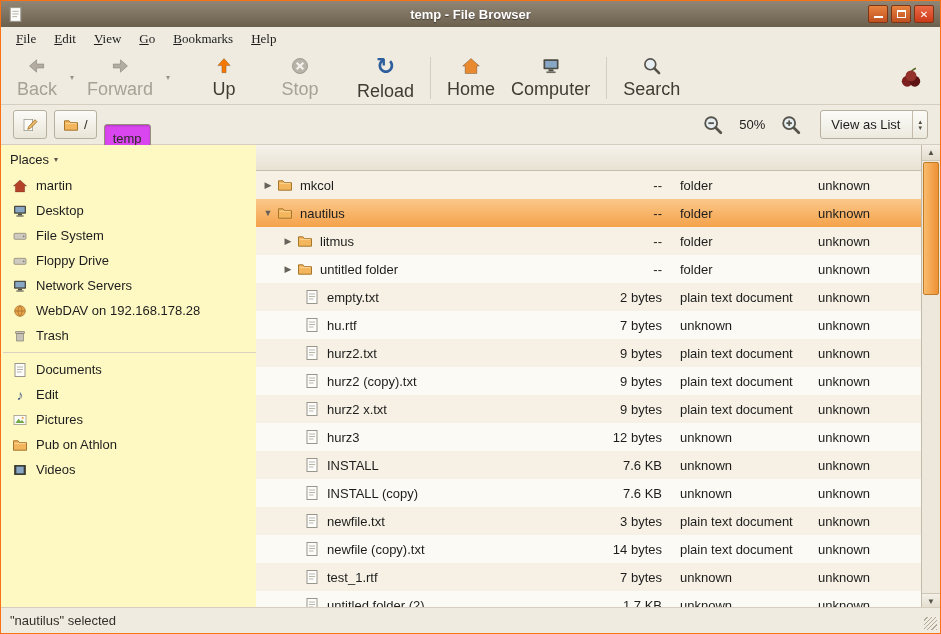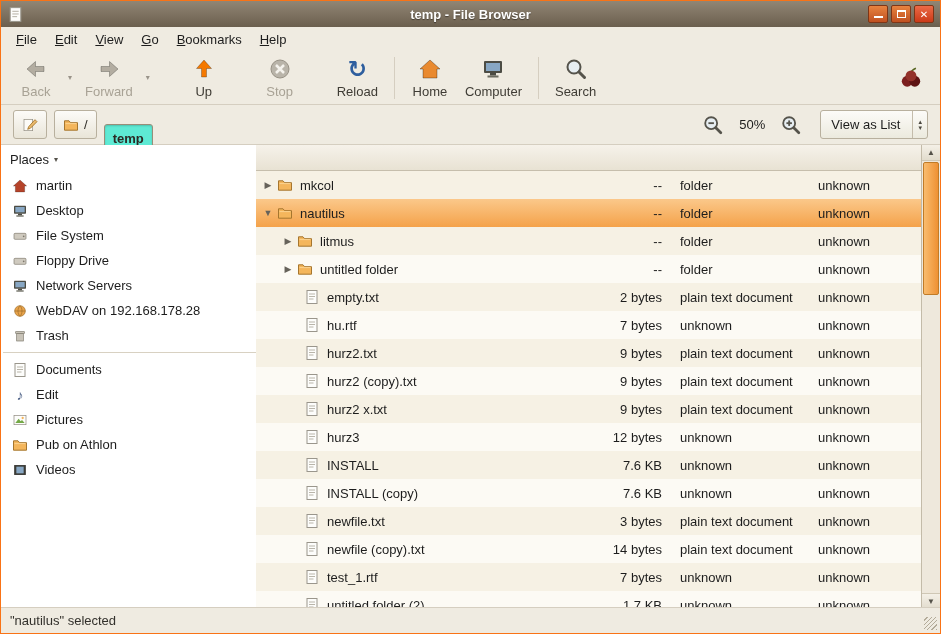--- a/index.html
+++ b/index.html
@@ -12,48 +12,48 @@
   .title { position:absolute; left:0; right:0; text-align:center; color:#fff; font-weight:bold; text-shadow:0 1px 1px rgba(0,0,0,.45); }
   .win-icon { width:17px; height:17px; z-index:2; }
   .win-controls { margin-left:auto; display:flex; gap:3px; z-index:2; }
   .wbtn { width:20px; height:18px; border:1px solid #7e3516; border-radius:2px; background:linear-gradient(180deg,#e8833f,#c05020); display:flex; align-items:center; justify-content:center; color:#fff; font-size:10px; font-weight:bold; }
   .wbtn.close { background:linear-gradient(180deg,#ec6a46,#cb3a18); }
   .g-min { width:9px; height:8px; border-bottom:2px solid #fff; }
   .g-max { width:9px; height:8px; border:1px solid #fff; border-top-width:2px; }
 
   
   .menubar { position:absolute; top:26px; left:0; right:0; height:24px; display:flex; align-items:center; padding:0 6px; }
-  .menu-item { padding:12px 9px; display:inline-block; }
+  .menu-item { padding:12px 9px; display:inline-block;font-family:Liberation Serif, serif; }
   .menu-item::first-letter { text-decoration:underline; }
 
   
   .toolbar { position:absolute; top:50px; left:0; right:0; height:54px; border-bottom:1px solid #d5cec0; display:flex; align-items:center; padding:2px 8px; }
   .tbtn { display:flex; flex-direction:column; align-items:center; justify-content:center; gap:3px; min-width:54px; height:48px; padding:2px 8px; border-radius:3px; }
-  .tbtn .lbl { font-size:13px; color:#3f3c35; white-space:nowrap; }
+  .tbtn .lbl { font-size:18px; color:#3f3c35; white-space:nowrap; }
   .tbtn.disabled .lbl { color:#a8a295; }
   .tico { width:24px; height:24px; }
   .drop { width:14px; height:44px; display:flex; align-items:center; justify-content:center; color:#9a948a; font-size:8px; }
   .tsep { width:1px; height:42px; background:#d5cec0; margin:0 8px; }
   .tgap { width:22px; }
   .reload-glyph { font-size:23px; line-height:24px; height:24px; color:#2e5e9e; font-weight:bold; }
   .throbber { margin-left:auto; margin-right:8px; width:26px; height:26px; }
 
   
   .locbar { position:absolute; top:104px; left:0; right:0; height:40px; border-bottom:1px solid #d5cec0; display:flex; align-items:center; padding:0 12px; gap:7px; }
   .lbtn { height:29px; border:1px solid #b8b09e; border-radius:3px; background:linear-gradient(#fcfbf8,#e9e5d8); display:flex; align-items:center; gap:5px; padding:0 8px; color:#2c2a25; }
-  .lbtn.pressed { background:#5eead4; border-color:#988e79; box-shadow:inset 0 1px 2px rgba(0,0,0,.18); font-weight:bold;margin-top:28px; }
+  .lbtn.pressed { background:#d946ef; border-color:#988e79; box-shadow:inset 0 1px 2px rgba(0,0,0,.18); font-weight:normal;margin-top:28px; }
   .sico16 { width:16px; height:16px; }
   .zoomgrp { margin-left:auto; display:flex; align-items:center; gap:9px; }
   .zbtn { width:24px; height:24px; display:flex; align-items:center; justify-content:center; }
   .zoom-level { min-width:36px; text-align:center; }
   .combo { height:29px; border:1px solid #b8b09e; border-radius:3px; background:linear-gradient(#fcfbf8,#eceade); display:flex; align-items:center; padding:0 0 0 10px; margin-left:10px; }
   .combo .spin { display:flex; flex-direction:column; align-items:center; justify-content:center; font-size:7px; line-height:6px; color:#4a473f; border-left:1px solid #c4bcab; margin-left:12px; padding:0 5px; height:100%; }
 
   
-  .sidebar { position:absolute; top:144px; left:0; width:278px; height:464px; background:#ffffff; border-right:1px solid #c3bba9; }
+  .sidebar { position:absolute; top:144px; left:0; width:278px; height:464px; background:#fef9c3; border-right:1px solid #c3bba9; }
   .places-hdr { height:28px; display:flex; align-items:center; padding:0 9px; gap:5px; }
   .places-caret { font-size:8px; color:#55524a; }
   .places-close { margin-left:auto; color:#dd5f1e; font-weight:bold; font-size:13px; }
   .side-item { height:25px; display:flex; align-items:center; gap:8px; padding:0 11px; white-space:nowrap; }
   .side-sep { height:1px; background:#d8d1c2; margin:4px 2px; }
   .sico { width:16px; height:16px; flex:0 0 16px; }
   .note-glyph { width:16px; flex:0 0 16px; text-align:center; font-size:14px; color:#4a5e84; line-height:16px; }
 
   
   .main { position:absolute; top:144px; left:255px; width:667px; height:464px; background:#fcfaf4; overflow:hidden; }

